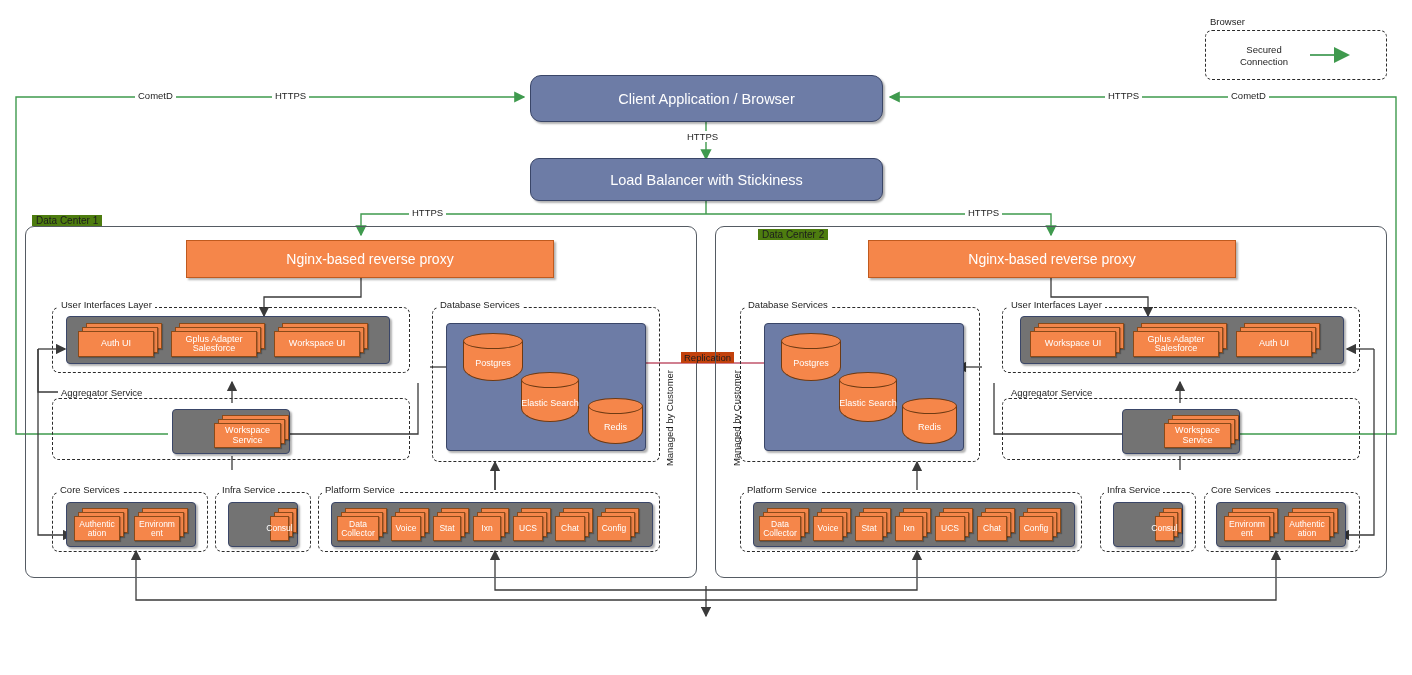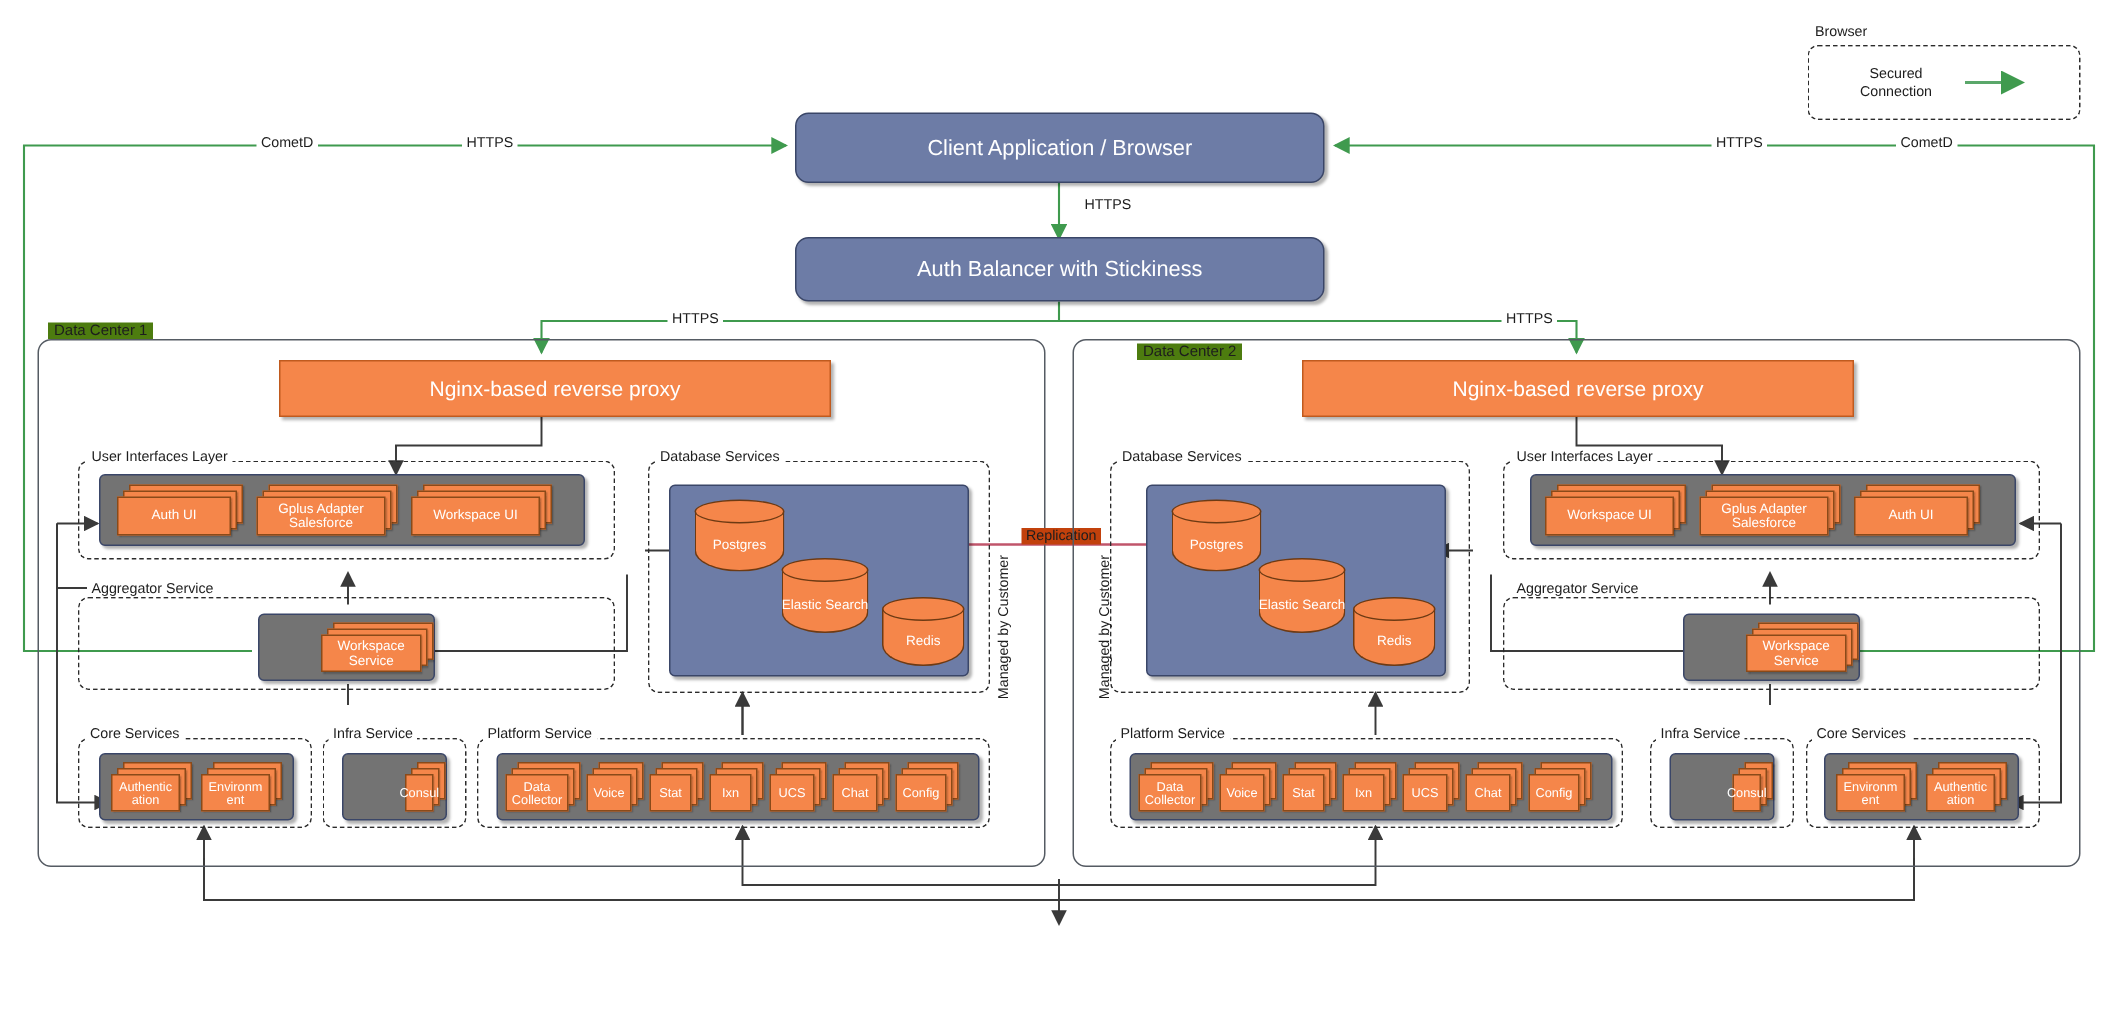--- a/index.html
+++ b/index.html
@@ -41,21 +41,21 @@
   .cyl .body{position:absolute;left:0;right:0;top:8px;bottom:0;background:#f5864a;
              border-left:1.3px solid #6d3a13;border-right:1.3px solid #6d3a13;border-bottom:1.3px solid #6d3a13;
              border-radius:0 0 50% 50%/0 0 14px 14px;}
   .cyl .top{position:absolute;left:0;right:0;top:0;height:16px;background:#f5864a;
             border:1.3px solid #6d3a13;border-radius:50%/50%;box-sizing:border-box;}
   .cyl .lbl{position:absolute;left:0;right:0;top:14px;bottom:0;display:flex;align-items:center;
             justify-content:center;color:#ffffff;text-align:center;line-height:1.05;}
 
   .vtext{position:absolute;writing-mode:vertical-rl;transform:rotate(180deg);font-size:9.5px;color:#1d1d1d;white-space:nowrap;}
 
-  .edgelabel{position:absolute;font-size:9.5px;color:#1d1d1d;background:#fff;padding:0 3px;white-space:nowrap;margin-left:36px;}
+  .edgelabel{position:absolute;font-size:9.5px;color:#1d1d1d;background:#fff;padding:0 3px;white-space:nowrap;}
   .repllabel{position:absolute;font-size:9.5px;color:#1d1d1d;background:#c2410c;padding:0 3px;white-space:nowrap;}
 
   .legendbox{position:absolute;border:1.6px dashed #2b2b2b;border-radius:7px;box-sizing:border-box;}
   .legendtitle{position:absolute;font-size:9.5px;color:#1d1d1d;white-space:nowrap;}
   .legendtext{position:absolute;font-size:9.5px;color:#1d1d1d;text-align:center;line-height:1.25;white-space:nowrap;}
 </style>
 </head>
 <body>
 
 <div id="stage">
@@ -139,25 +139,25 @@
 
     <g stroke="#5aa76a" stroke-width="2" fill="none">
       <path d="M1310,55 L1348,55" marker-end="url(#ag)"></path>
     </g>
   </svg>
 
   <div class="legendtitle" style="left:1210px;top:16px;">Browser</div>
   <div class="legendbox" style="left:1205px;top:30px;width:182px;height:50px;"></div>
   <div class="legendtext" style="left:1228px;top:44px;width:72px;">Secured<br>Connection</div>
 
-  <div class="bluebox" style="left:530px;top:75px;width:353px;height:47px;font-size:14.5px;">Client Application / Browser</div>
+  <div class="bluebox" style="left:530px;top:75px;width:353px;height:47px;font-size:14.5px;border-radius:11px;">Client Application / Browser</div>
 
   <div class="edgelabel" style="left:684px;top:131px;">HTTPS</div>
 
-  <div class="bluebox" style="left:530px;top:158px;width:353px;height:43px;font-size:14.5px;">Auth Balancer with Stickiness</div>
+  <div class="bluebox" style="left:530px;top:158px;width:353px;height:43px;font-size:14.5px;">Load Balancer with Stickiness</div>
 
   <div class="edgelabel" style="left:135px;top:90px;">CometD</div>
   <div class="edgelabel" style="left:272px;top:90px;">HTTPS</div>
   <div class="edgelabel" style="left:1105px;top:90px;">HTTPS</div>
   <div class="edgelabel" style="left:1228px;top:90px;">CometD</div>
   <div class="edgelabel" style="left:409px;top:207px;">HTTPS</div>
   <div class="edgelabel" style="left:965px;top:207px;">HTTPS</div>
 
   <div class="dc" style="left:25px;top:226px;width:672px;height:352px;"></div>
   <div class="dclabel" style="left:32px;top:215px;">Data Center 1</div>

